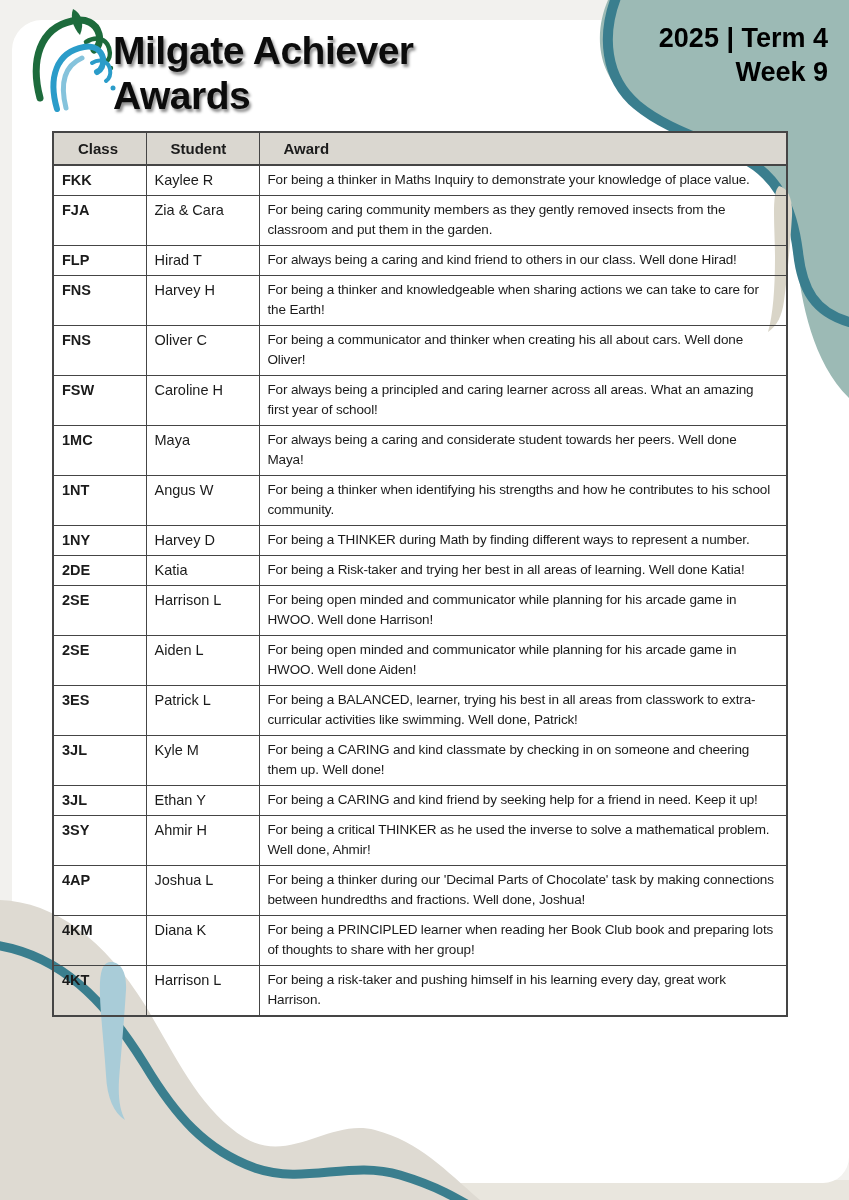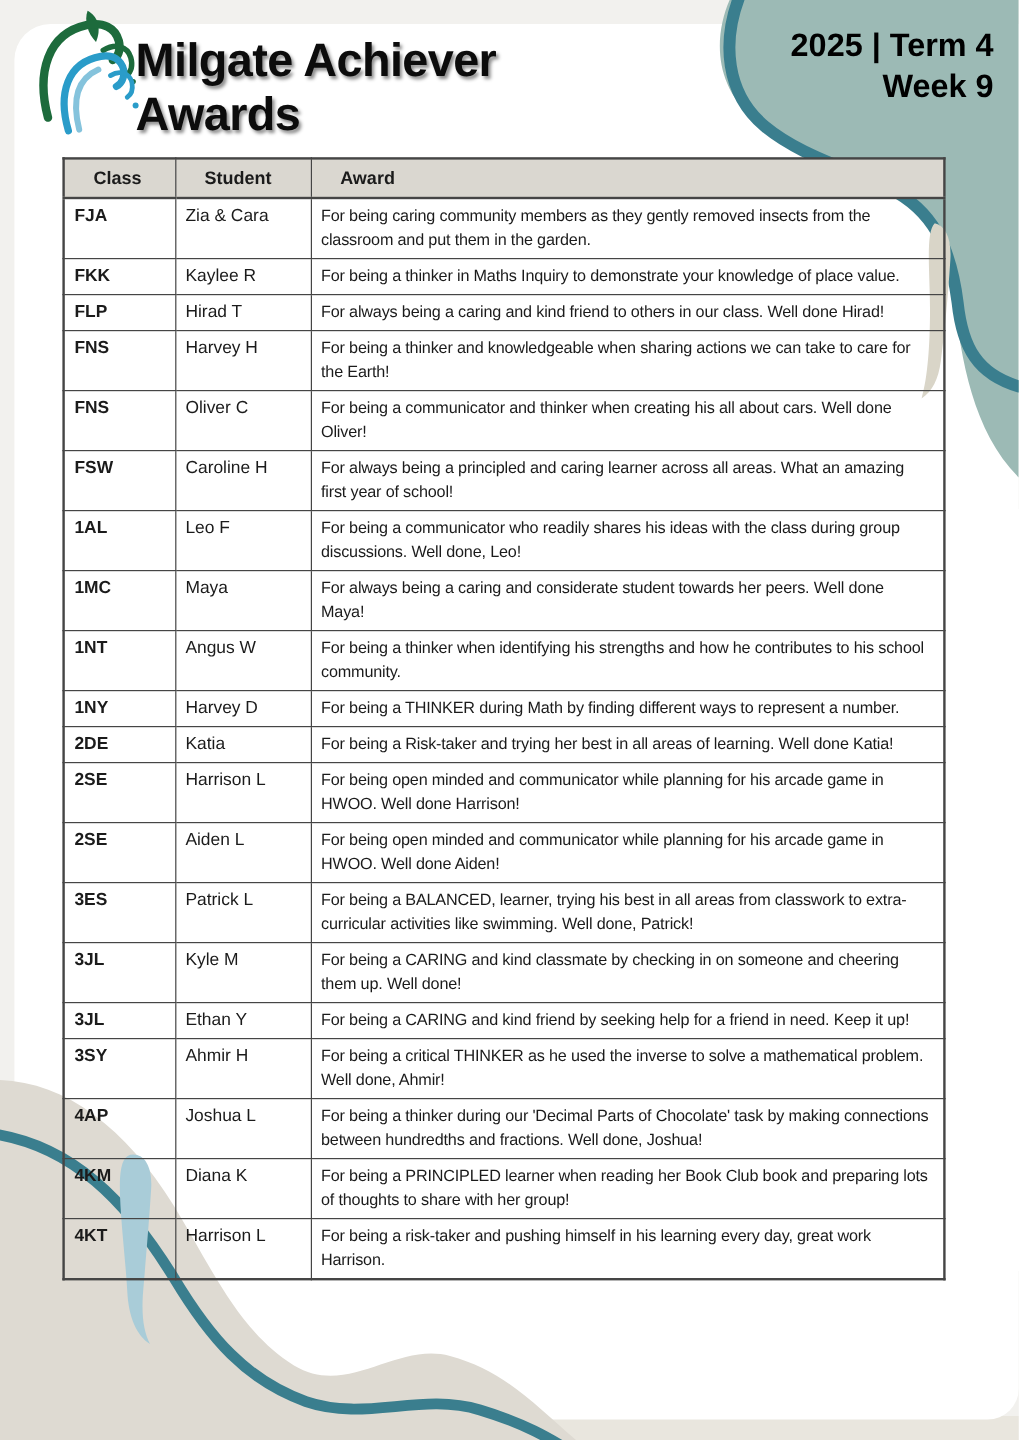--- a/index.html
+++ b/index.html
@@ -101,55 +101,50 @@
   </colgroup>
   <thead>
     <tr>
       <th>Class</th>
       <th>Student</th>
       <th>Award</th>
     </tr>
   </thead>
   <tbody>
       <tr>
+        <td class="class-cell">FKK</td>
+        <td class="student-cell">Kaylee R</td>
+        <td class="award-cell">For being a thinker in Maths Inquiry to demonstrate your knowledge of place value.</td>
+      </tr>
+      <tr>
         <td class="class-cell">FJA</td>
         <td class="student-cell">Zia &amp; Cara</td>
         <td class="award-cell">For being caring community members as they gently removed insects from the classroom and put them in the garden.</td>
       </tr>
       <tr>
-        <td class="class-cell">FKK</td>
-        <td class="student-cell">Kaylee R</td>
-        <td class="award-cell">For being a thinker in Maths Inquiry to demonstrate your knowledge of place value.</td>
-      </tr>
-      <tr>
         <td class="class-cell">FLP</td>
         <td class="student-cell">Hirad T</td>
         <td class="award-cell">For always being a caring and kind friend to others in our class. Well done Hirad!</td>
       </tr>
       <tr>
         <td class="class-cell">FNS</td>
         <td class="student-cell">Harvey H</td>
         <td class="award-cell">For being a thinker and knowledgeable when sharing actions we can take to care for the Earth!</td>
       </tr>
       <tr>
         <td class="class-cell">FNS</td>
         <td class="student-cell">Oliver C</td>
         <td class="award-cell">For being a communicator and thinker when creating his all about cars. Well done Oliver!</td>
       </tr>
       <tr>
         <td class="class-cell">FSW</td>
         <td class="student-cell">Caroline H</td>
         <td class="award-cell">For always being a principled and caring learner across all areas. What an amazing first year of school!</td>
       </tr>
       <tr>
-        <td class="class-cell">1AL</td>
-        <td class="student-cell">Leo F</td>
-        <td class="award-cell">For being a communicator who readily shares his ideas with the class during group discussions. Well done, Leo!</td>
-      </tr>
-      <tr>
         <td class="class-cell">1MC</td>
         <td class="student-cell">Maya</td>
         <td class="award-cell">For always being a caring and considerate student towards her peers. Well done Maya!</td>
       </tr>
       <tr>
         <td class="class-cell">1NT</td>
         <td class="student-cell">Angus W</td>
         <td class="award-cell">For being a thinker when identifying his strengths and how he contributes to his school community.</td>
       </tr>
       <tr>

